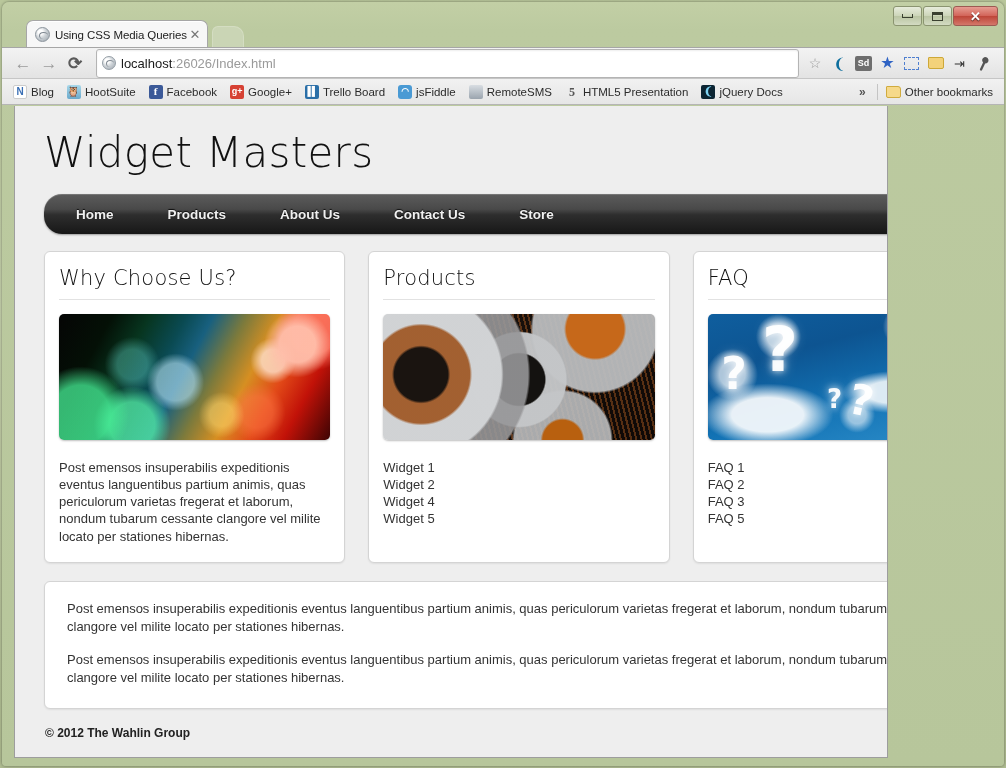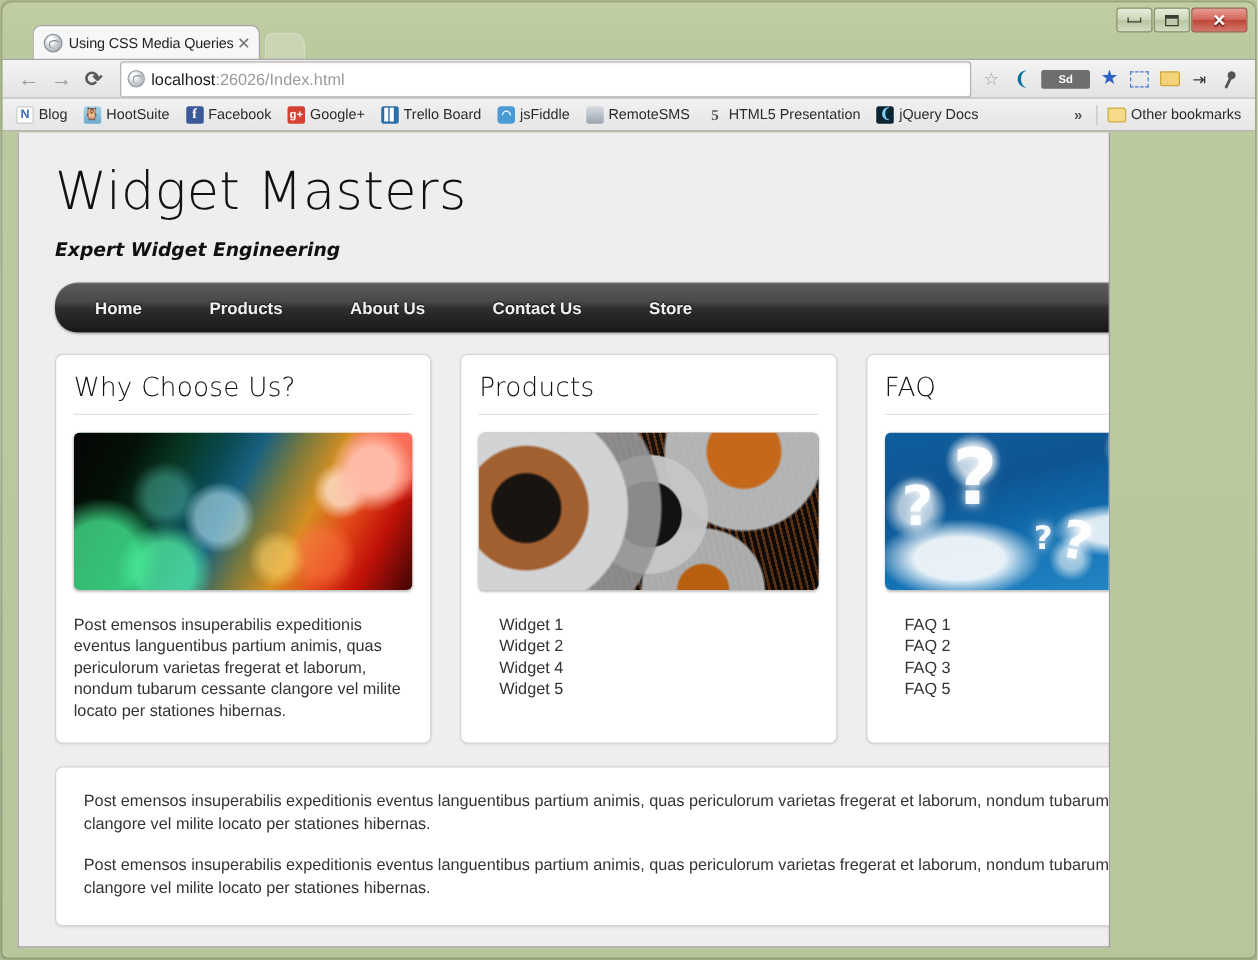--- a/index.html
+++ b/index.html
@@ -137,21 +137,21 @@
   }
   .omni-url { font-size: 13px; color: #9a9a9a; white-space: nowrap; }
   .omni-url b { color: #1a1a1a; font-weight: normal; }
   .star-btn {
     flex: 0 0 20px; text-align: center; font-size: 14px;
     color: #9a9a9a; line-height: 1;
   }
   .ext-icons { display: flex; align-items: center; gap: 7px; padding: 0 4px 0 6px; }
   .ext { width: 17px; height: 17px; display: flex; align-items: center; justify-content: center; font-size: 13px; line-height: 1; }
   .ext-jq { color: #0e6f9e; font-size: 15px; }
-  .ext-sd { background: #6e6e6e; color: #fff; font: bold 9px "Liberation Sans", sans-serif; border-radius: 2px; width: 39px; height: 15px; text-align: right; }
+  .ext-sd { background: #6e6e6e; color: #fff; font: bold 9px "Liberation Sans", sans-serif; border-radius: 2px; width: 17px; height: 15px; text-align: right; }
   .ext-star { color: #2f63c4; font-size: 16px; }
   .ext-frame { width: 15px; height: 13px; border: 1px dashed #4f7fd0; }
   .ext-folder { width: 16px; height: 12px; background: #f3d27a; border: 1px solid #cda838; border-radius: 1px 2px 2px 2px; }
   .ext-mob { color: #333; font-size: 13px; }
   .ext-wrench { color: #555; font-size: 13px; transform: rotate(-20deg); }
 
   
   .bookmarks {
     position: absolute; left: 0; top: 77px;
     width: 100%; height: 26px;
@@ -267,21 +267,21 @@
     margin: 14px 0 19px 0;
     box-shadow: 0 1px 2px rgba(0,0,0,.25);
     overflow: hidden;
     position: relative;
   }
   .panel p {
     font-size: 13px; color: #333; margin: 0;
     line-height: 1.32;
   }
   .panel ul {
-    list-style: none; margin: 16px; padding: 0;
+    list-style: none; margin: 0; padding: 0;
     font-size: 13px; color: #333; line-height: 1.32;
   }
 
   
   .img-bokeh {
     background:
       radial-gradient(circle at 88% 24%, rgba(255,190,170,.95) 0 7%, rgba(255,80,60,0) 13%),
       radial-gradient(circle at 79% 37%, rgba(255,225,205,.8) 0 5%, rgba(255,120,90,0) 10%),
       radial-gradient(circle at 94% 14%, rgba(255,120,100,.85) 0 8%, rgba(255,60,40,0) 14%),
       radial-gradient(circle at 43% 54%, rgba(200,240,255,.55) 0 11%, rgba(120,200,240,0) 17%),
@@ -458,21 +458,20 @@
       <div class="bm">
         <span class="ico-otherbm"></span>
         <span>Other bookmarks</span>
       </div>
     </div>
 
     <div class="viewport">
       <div class="page">
 
         <h1 class="site-title">Widget Masters</h1>
-        <div class="site-tagline">Expert Widget Engineering</div>
 
         <nav class="nav">
           <a href="#">Home</a>
           <a href="#">Products</a>
           <a href="#">About Us</a>
           <a href="#">Contact Us</a>
           <a href="#">Store</a>
         </nav>
 
         <div class="panels">

